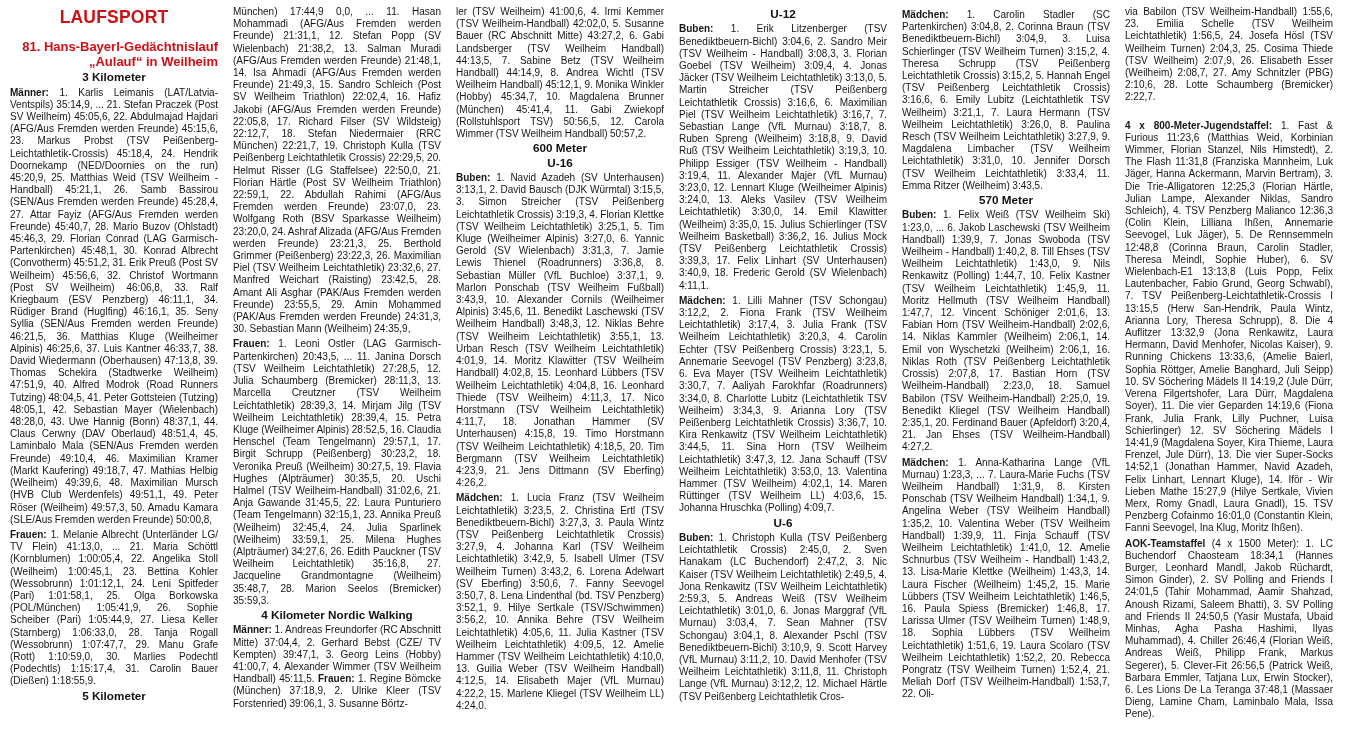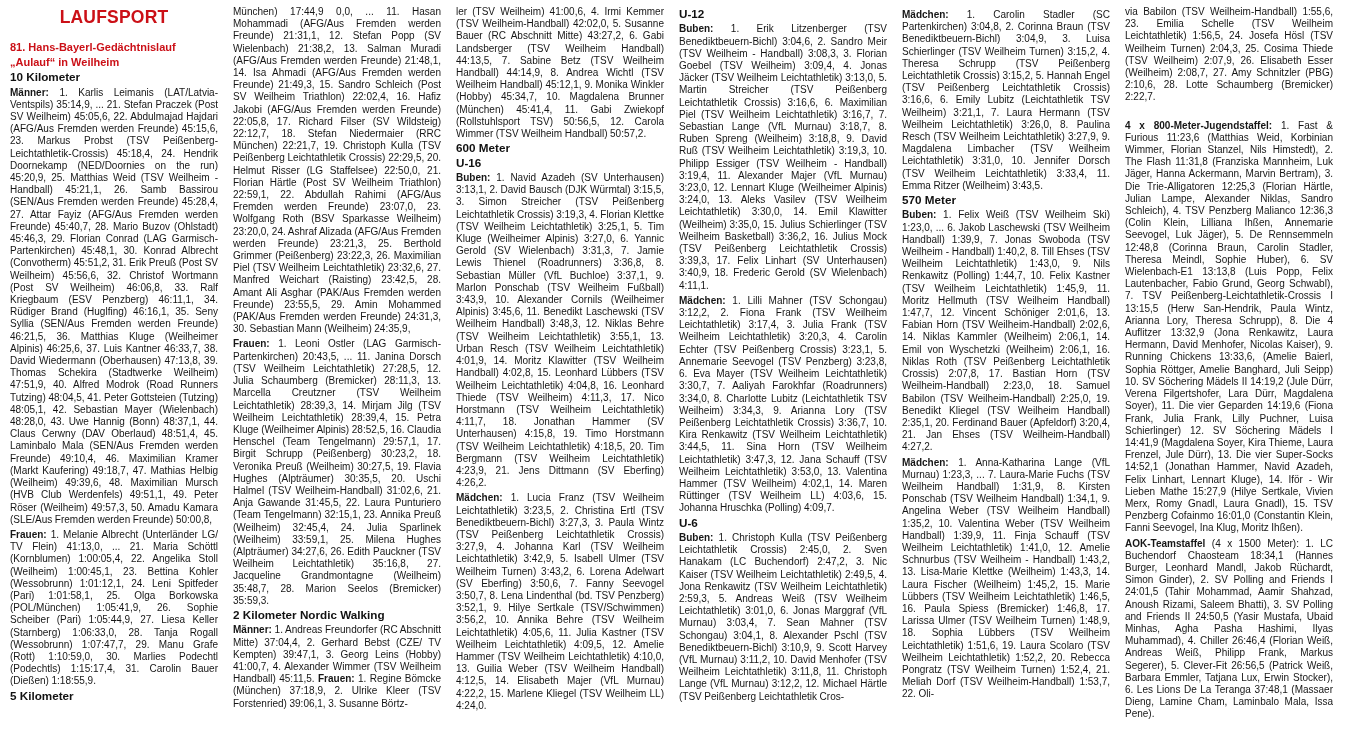--- a/index.html
+++ b/index.html
@@ -33,52 +33,52 @@
     color: var(--red, #cb1017);
     font-size: 17.5px;
     line-height: 19px;
     font-weight: 700;
     letter-spacing: 0.2px;
     margin: 2px 0 13px 0;
     text-align: center;
   }
   h2.b-subtitle {
     color: var(--red, #cb1017);
-    font-size: 11px;
+    font-size: 13px;
     line-height: 14.6px;
     font-weight: 400;
     margin: 0 0 1px 0;
-    text-align: left;
+    text-align: right;
   }
   h3.b-heading {
     font-size: 11.7px;
     line-height: 13.4px;
     font-weight: 400;
     margin: 1px 0 1px 0;
-    text-align: left;
+    text-align: center;
     color: #111;
   }
   .gap { margin-top: 16px; }
 </style>
 </head>
 <body>
 
 <div class="page">
     <div class="col">
       <h1 class="b-title"><b>LAUFSPORT</b></h1>
       <h2 class="b-subtitle"><b>81. Hans-Bayerl-Gedächtnislauf „Aulauf“ in Weilheim</b></h2>
-      <h3 class="b-heading"><b>10 Kilometer</b></h3>
+      <h3 class="b-heading"><b>3 Kilometer</b></h3>
       <p class="b-para"><b>Männer:</b><span> 1. Karlis Leimanis (LAT/Latvia-Ventspils) 35:14,9, ... 21. Stefan Praczek (Post SV Weilheim) 45:05,6, 22. Abdulmajad Hajdari (AFG/Aus Fremden werden Freunde) 45:15,6, 23. Markus Probst (TSV Peißenberg-Leichtathletik-Crossis) 45:18,4, 24. Hendrik Doornekamp (NED/Doornies on the run) 45:20,9, 25. Matthias Weid (TSV Weilheim - Handball) 45:21,1, 26. Samb Bassirou (SEN/Aus Fremden werden Freunde) 45:28,4, 27. Attar Fayiz (AFG/Aus Fremden werden Freunde) 45:40,7, 28. Mario Buzov (Ohlstadt) 45:46,3, 29. Florian Conrad (LAG Garmisch-Partenkirchen) 45:48,1, 30. Konrad Albrecht (Convotherm) 45:51,2, 31. Erik Preuß (Post SV Weilheim) 45:56,6, 32. Christof Wortmann (Post SV Weilheim) 46:06,8, 33. Ralf Kriegbaum (ESV Penzberg) 46:11,1, 34. Rüdiger Brand (Huglfing) 46:16,1, 35. Seny Syllia (SEN/Aus Fremden werden Freunde) 46:21,5, 36. Matthias Kluge (Weilheimer Alpinis) 46:25,6, 37. Luis Kantner 46:33,7, 38. David Wiedermann (Oberhausen) 47:13,8, 39. Thomas Schekira (Stadtwerke Weilheim) 47:51,9, 40. Alfred Modrok (Road Runners Tutzing) 48:04,5, 41. Peter Gottsteien (Tutzing) 48:05,1, 42. Sebastian Mayer (Wielenbach) 48:28,0, 43. Uwe Hannig (Bonn) 48:37,1, 44. Claus Cerwny (DAV Oberlaud) 48:51,4, 45. Laminbalo Mala (SEN/Aus Fremden werden Freunde) 49:10,4, 46. Maximilian Kramer (Markt Kaufering) 49:18,7, 47. Mathias Helbig (Weilheim) 49:39,6, 48. Maximilian Mursch (HVB Club Werdenfels) 49:51,1, 49. Peter Röser (Weilheim) 49:57,3, 50. Amadu Kamara (SLE/Aus Fremden werden Freunde) 50:00,8,</span></p>
       <p class="b-para"><b>Frauen:</b><span> 1. Melanie Albrecht (Unterländer LG/ TV Flein) 41:13,0, ... 21. Maria Schöttl (Kornblumen) 1:00:05,4, 22. Angelika Stoll (Weilheim) 1:00:45,1, 23. Bettina Kohler (Wessobrunn) 1:01:12,1, 24. Leni Spitfeder (Pari) 1:01:58,1, 25. Olga Borkowska (POL/München) 1:05:41,9, 26. Sophie Scheiber (Pari) 1:05:44,9, 27. Liesa Keller (Starnberg) 1:06:33,0, 28. Tanja Rogall (Wessobrunn) 1:07:47,7, 29. Manu Grafe (Rott) 1:10:59,0, 30. Marlies Podechtl (Podechtls) 1:15:17,4, 31. Carolin Bauer (Dießen) 1:18:55,9.</span></p>
       <h3 class="b-heading gap"><b>5 Kilometer</b></h3>
     </div>
     <div class="col">
       <p class="b-cont"><span>München) 17:44,9 0,0, ... 11. Hasan Mohammadi (AFG/Aus Fremden werden Freunde) 21:31,1, 12. Stefan Popp (SV Wielenbach) 21:38,2, 13. Salman Muradi (AFG/Aus Fremden werden Freunde) 21:48,1, 14. Isa Ahmadi (AFG/Aus Fremden werden Freunde) 21:49,3, 15. Sandro Schleich (Post SV Weilheim Triathlon) 22:02,4, 16. Hafiz Jakobi (AFG/Aus Fremden werden Freunde) 22:05,8, 17. Richard Filser (SV Wildsteig) 22:12,7, 18. Stefan Niedermaier (RRC München) 22:21,7, 19. Christoph Kulla (TSV Peißenberg Leichtathletik Crossis) 22:29,5, 20. Helmut Risser (LG Staffelsee) 22:50,0, 21. Florian Härtle (Post SV Weilheim Triathlon) 22:59,1, 22. Abdullah Rahimi (AFG/Aus Fremden werden Freunde) 23:07,0, 23. Wolfgang Roth (BSV Sparkasse Weilheim) 23:20,0, 24. Ashraf Alizada (AFG/Aus Fremden werden Freunde) 23:21,3, 25. Berthold Grimmer (Peißenberg) 23:22,3, 26. Maximilian Piel (TSV Weilheim Leichtathletik) 23:32,6, 27. Manfred Weichart (Raisting) 23:42,5, 28. Amant Ali Asghar (PAK/Aus Fremden werden Freunde) 23:55,5, 29. Amin Mohammed (PAK/Aus Fremden werden Freunde) 24:31,3, 30. Sebastian Mann (Weilheim) 24:35,9,</span></p>
       <p class="b-para"><b>Frauen:</b><span> 1. Leoni Ostler (LAG Garmisch-Partenkirchen) 20:43,5, ... 11. Janina Dorsch (TSV Weilheim Leichtathletik) 27:28,5, 12. Julia Schaumberg (Bremicker) 28:11,3, 13. Marcella Creutzner (TSV Weilheim Leichtathletik) 28:39,3, 14. Mirjam Jilg (TSV Weilheim Leichtathletik) 28:39,4, 15. Petra Kluge (Weilheimer Alpinis) 28:52,5, 16. Claudia Henschel (Team Tengelmann) 29:57,1, 17. Birgit Schrupp (Peißenberg) 30:23,2, 18. Veronika Preuß (Weilheim) 30:27,5, 19. Flavia Hughes (Alpträumer) 30:35,5, 20. Uschi Halmel (TSV Weilheim-Handball) 31:02,6, 21. Anja Gawande 31:45,5, 22. Laura Punturiero (Team Tengelmann) 32:15,1, 23. Annika Preuß (Weilheim) 32:45,4, 24. Julia Sparlinek (Weilheim) 33:59,1, 25. Milena Hughes (Alpträumer) 34:27,6, 26. Edith Pauckner (TSV Weilheim Leichtathletik) 35:16,8, 27. Jacqueline Grandmontagne (Weilheim) 35:48,7, 28. Marion Seelos (Bremicker) 35:59,3.</span></p>
-      <h3 class="b-heading gap"><b>2 Kilometer Nordic Walking</b></h3>
+      <h3 class="b-heading gap"><b>4 Kilometer Nordic Walking</b></h3>
       <p class="b-para"><b>Männer:</b><span> 1. Andreas Freundorfer (RC Abschnitt Mitte) 37:04,4, 2. Gerhard Bebst (CZE/ TV Kempten) 39:47,1, 3. Georg Leins (Hobby) 41:00,7, 4. Alexander Wimmer (TSV Weilheim Handball) 45:11,5. </span><b>Frauen:</b><span> 1. Regine Bömcke (München) 37:18,9, 2. Ulrike Kleer (TSV Forstenried) 39:06,1, 3. Susanne Börtz-</span></p>
     </div>
     <div class="col">
       <p class="b-cont"><span>ler (TSV Weilheim) 41:00,6, 4. Irmi Kemmer (TSV Weilheim-Handball) 42:02,0, 5. Susanne Bauer (RC Abschnitt Mitte) 43:27,2, 6. Gabi Landsberger (TSV Weilheim Handball) 44:13,5, 7. Sabine Betz (TSV Weilheim Handball) 44:14,9, 8. Andrea Wichtl (TSV Weilheim Handball) 45:12,1, 9. Monika Winkler (Hobby) 45:34,7, 10. Magdalena Brunner (München) 45:41,4, 11. Gabi Zwiekopf (Rollstuhlsport TSV) 50:56,5, 12. Carola Wimmer (TSV Weilheim Handball) 50:57,2.</span></p>
       <h3 class="b-heading gap"><b>600 Meter</b></h3>
       <h3 class="b-heading"><b>U-16</b></h3>
       <p class="b-para"><b>Buben:</b><span> 1. Navid Azadeh (SV Unterhausen) 3:13,1, 2. David Bausch (DJK Würmtal) 3:15,5, 3. Simon Streicher (TSV Peißenberg Leichtathletik Crossis) 3:19,3, 4. Florian Klettke (TSV Weilheim Leichtathletik) 3:25,1, 5. Tim Kluge (Weilheimer Alpinis) 3:27,0, 6. Yannic Gerold (SV Wielenbach) 3:31,3, 7. Jamie Lewis Thienel (Roadrunners) 3:36,8, 8. Sebastian Müller (VfL Buchloe) 3:37,1, 9. Marlon Ponschab (TSV Weilheim Fußball) 3:43,9, 10. Alexander Cornils (Weilheimer Alpinis) 3:45,6, 11. Benedikt Laschewski (TSV Weilheim Handball) 3:48,3, 12. Niklas Behre (TSV Weilheim Leichtathletik) 3:55,1, 13. Urban Resch (TSV Weilheim Leichtathletik) 4:01,9, 14. Moritz Klawitter (TSV Weilheim Handball) 4:02,8, 15. Leonhard Lübbers (TSV Weilheim Leichtathletik) 4:04,8, 16. Leonhard Thiede (TSV Weilheim) 4:11,3, 17. Nico Horstmann (TSV Weilheim Leichtathletik) 4:11,7, 18. Jonathan Hammer (SV Unterhausen) 4:15,8, 19. Timo Horstmann (TSV Weilheim Leichtathletik) 4:18,5, 20. Tim Bergmann (TSV Weilheim Leichtathletik) 4:23,9, 21. Jens Dittmann (SV Eberfing) 4:26,2.</span></p>
       <p class="b-para"><b>Mädchen:</b><span> 1. Lucia Franz (TSV Weilheim Leichtathletik) 3:23,5, 2. Christina Ertl (TSV Benediktbeuern-Bichl) 3:27,3, 3. Paula Wintz (TSV Peißenberg Leichtathletik Crossis) 3:27,9, 4. Johanna Karl (TSV Weilheim Leichtathletik) 3:42,9, 5. Isabell Ulmer (TSV Weilheim Turnen) 3:43,2, 6. Lorena Adelwart (SV Eberfing) 3:50,6, 7. Fanny Seevogel 3:50,7, 8. Lena Lindenthal (bd. TSV Penzberg) 3:52,1, 9. Hilye Sertkale (TSV/Schwimmen) 3:56,2, 10. Annika Behre (TSV Weilheim Leichtathletik) 4:05,6, 11. Julia Kastner (TSV Weilheim Leichtathletik) 4:09,5, 12. Amelie Hammer (TSV Weilheim Leichtathletik) 4:10,0, 13. Guilia Weber (TSV Weilheim Handball) 4:12,5, 14. Elisabeth Majer (VfL Murnau) 4:22,2, 15. Marlene Kliegel (TSV Weilheim LL) 4:24,0.</span></p>
     </div>
     <div class="col">

